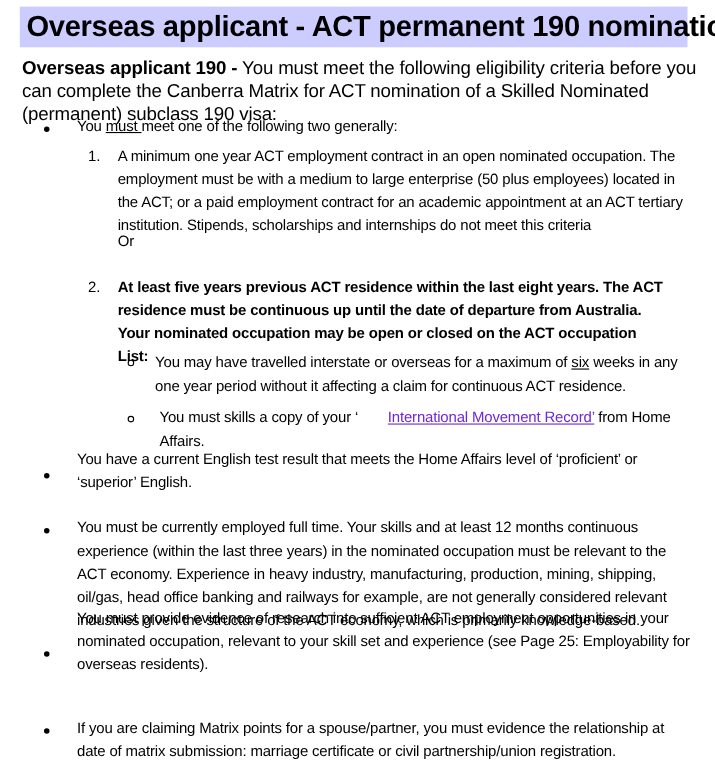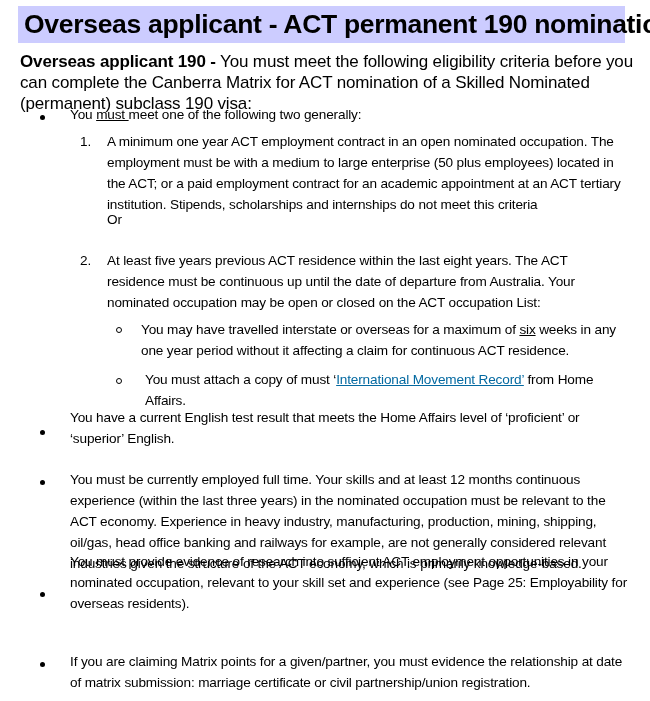--- a/index.html
+++ b/index.html
@@ -25,21 +25,21 @@
   .block { position: absolute; font-size: 13.6px; line-height: 21px; letter-spacing: -0.15px; }
   .bullet-dot {
     position: absolute; width: 5px; height: 5px; border-radius: 50%; background: #000;
   }
   .num { position: absolute; font-size: 13.6px; line-height: 21px; }
   .circ {
     position: absolute; width: 6px; height: 6px; border-radius: 50%;
     border: 1px solid #000; box-sizing: border-box;
   }
   .u { text-decoration: underline; }
-  .link { color: #0369a1; text-decoration: underline; }
+  .link { color: #6d28d9; text-decoration: underline; margin-left: 27px; }
 </style>
 </head>
 <body>
 
 <div class="title-bar">
   <div class="title-text">Overseas applicant - ACT permanent 190 nomination</div>
 </div>
 
 <div class="intro">
   <b>Overseas applicant 190 -</b><span> You must meet the following eligibility criteria before you can complete the Canberra Matrix for ACT nomination of a Skilled Nominated (permanent) subclass 190 visa:</span>
@@ -49,35 +49,35 @@
 <div class="block" style="left:70px; top:104px; width:560px;">
   <span>You </span><span class="u">must </span><span>meet one of the following two generally:</span>
 </div>
 
 <div class="num" style="left:80px; top:131px;">1.</div>
 <div class="block" style="left:107px; top:131px; width:525px;">A minimum one year ACT employment contract in an open nominated occupation. The employment must be with a medium to large enterprise (50 plus employees) located in the ACT; or a paid employment contract for an academic appointment at an ACT tertiary institution. Stipends, scholarships and internships do not meet this criteria</div>
 
 <div class="block" style="left:107px; top:209px;">Or</div>
 
 <div class="num" style="left:80px; top:250px;">2.</div>
-<div class="block" style="left:107px; top:250px; width:500px;">At least five years previous ACT residence within the last eight years. The ACT residence must be continuous up until the date of departure from Australia. Your nominated occupation may be open or closed on the ACT occupation List:</div>
+<div class="block" style="left:107px; top:250px; width:500px;font-weight:bold;">At least five years previous ACT residence within the last eight years. The ACT residence must be continuous up until the date of departure from Australia. Your nominated occupation may be open or closed on the ACT occupation List:</div>
 
 <div class="circ" style="left:116px; top:327px;"></div>
 <div class="block" style="left:141px; top:319px; width:480px;">
   <span>You may have travelled interstate or overseas for a maximum of </span><span class="u">six</span><span> weeks in any one year period without it affecting a claim for continuous ACT residence.</span>
 </div>
 
 <div class="circ" style="left:116px; top:378px;"></div>
 <div class="block" style="left:145px; top:369px; width:470px;">
-  <span>You must attach a copy of must ‘</span><a class="link">International Movement Record’</a><span> from Home Affairs.</span>
+  <span>You must skills a copy of your ‘</span><a class="link">International Movement Record’</a><span> from Home Affairs.</span>
 </div>
 
 <div class="bullet-dot" style="left:40px; top:430px;"></div>
 <div class="block" style="left:70px; top:407px; width:540px;">You have a current English test result that meets the Home Affairs level of ‘proficient’ or ‘superior’ English.</div>
 
 <div class="bullet-dot" style="left:40px; top:480px;"></div>
 <div class="block" style="left:70px; top:469px; width:562px;">You must be currently employed full time. Your skills and at least 12 months continuous experience (within the last three years) in the nominated occupation must be relevant to the ACT economy. Experience in heavy industry, manufacturing, production, mining, shipping, oil/gas, head office banking and railways for example, are not generally considered relevant industries given the structure of the ACT economy, which is primarily knowledge-based.</div>
 
 <div class="bullet-dot" style="left:40px; top:592px;"></div>
 <div class="block" style="left:70px; top:551px; width:562px;">You must provide evidence of research into sufficient ACT employment opportunities in your nominated occupation, relevant to your skill set and experience (see Page 25: Employability for overseas residents).</div>
 
 <div class="bullet-dot" style="left:40px; top:662px;"></div>
-<div class="block" style="left:70px; top:651px; width:562px;">If you are claiming Matrix points for a given/partner, you must evidence the relationship at date of matrix submission: marriage certificate or civil partnership/union registration.</div>
+<div class="block" style="left:70px; top:651px; width:562px;">If you are claiming Matrix points for a spouse/partner, you must evidence the relationship at date of matrix submission: marriage certificate or civil partnership/union registration.</div>
 
 </body></html>

